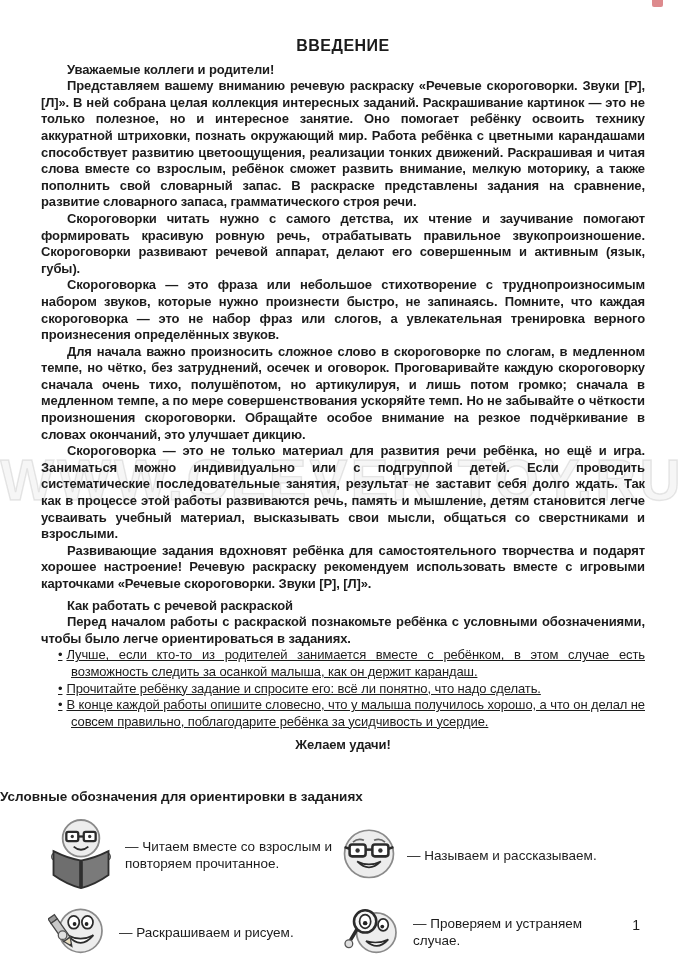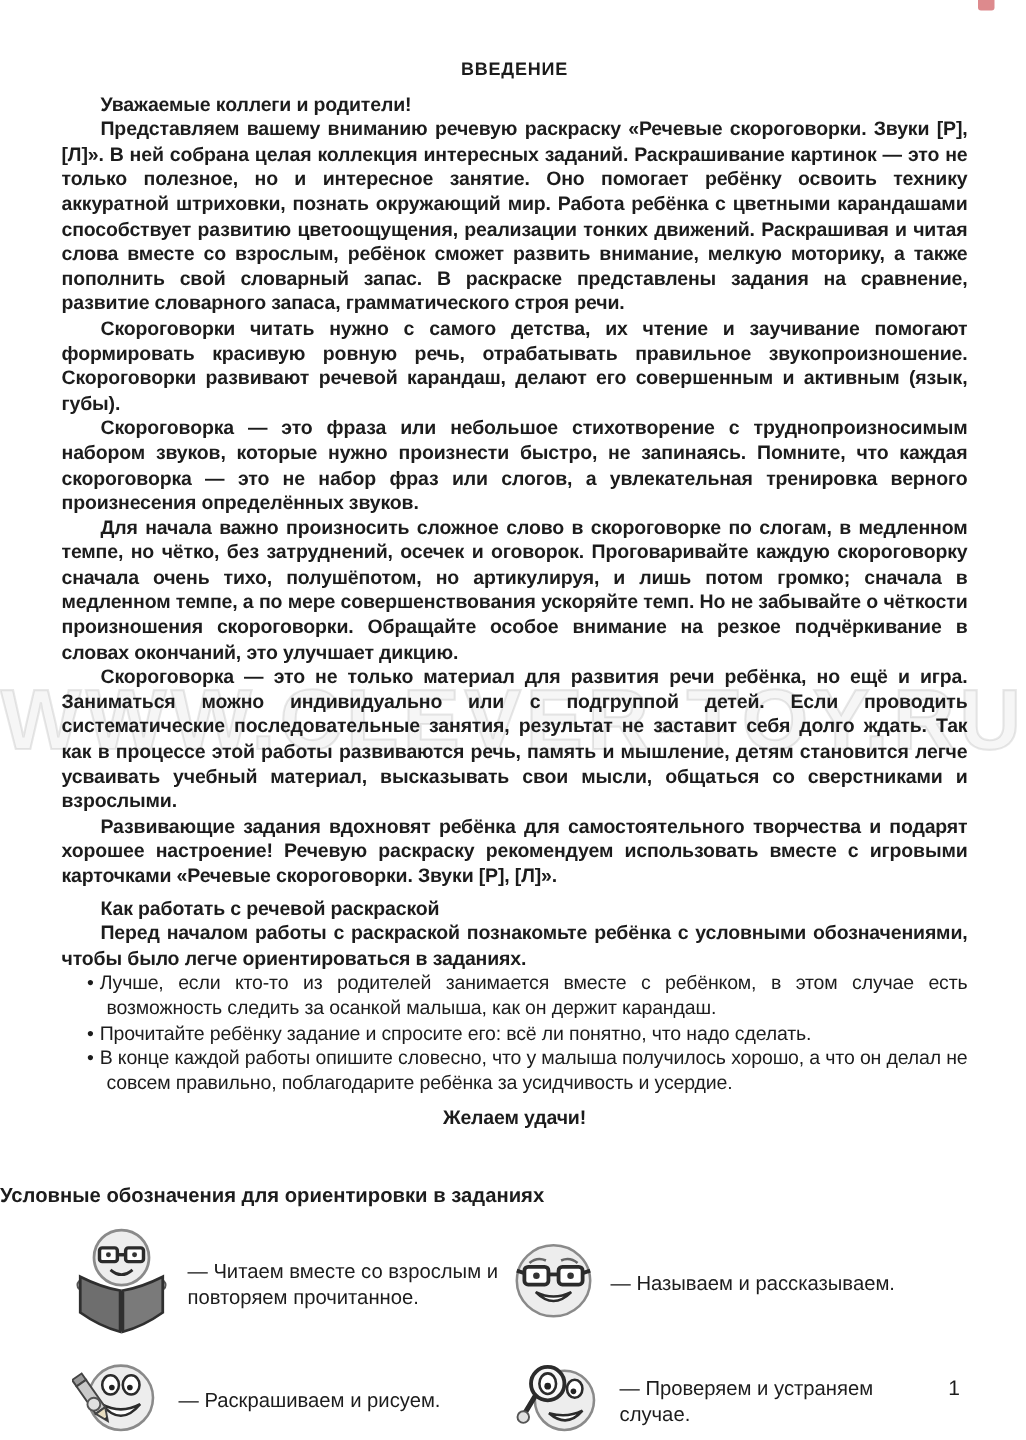--- a/index.html
+++ b/index.html
@@ -36,37 +36,38 @@
     position: absolute;
     top: 38px; left: 41px;
     width: 604px;
     font-size: 13px;
     line-height: 16.6px;
     letter-spacing: -0.1px;
     text-align: justify;
     z-index: 1;
   }
   .doc-title {
-    font-size: 12px;
+    font-size: 16px;
     font-weight: bold;
     text-align: center;
     letter-spacing: 0.5px;
     margin: 0 0 7px 0;
   }
   .content p { margin: 0; text-indent: 26px; font-weight: bold; }
   .salutation { text-indent: 26px; }
   .subheading {
     font-weight: bold;
     text-indent: 26px;
     margin-top: 5px;
   }
   .bullet {
     padding-left: 30px;
     text-indent: -13px;
     margin: 0;
+    text-decoration: underline;
   }
   .bullet .marker { padding-right: 4px; }
   .closing { text-align: center; text-indent: 0 !important; margin-top: 7px !important; }
   .legend-title {
     position: absolute;
     top: 789px; left: 0; right: 0;
     text-align: left;
     font-size: 13.5px;
     font-weight: bold;
     z-index: 1;
@@ -96,21 +97,21 @@
 <div class="page">
 
   <div class="scan-speck"></div>
 
   <div class="watermark">WWW.CLEVER-TOY.RU</div>
 
   <div class="content">
     <h1 class="doc-title">ВВЕДЕНИЕ</h1>
     <p class="salutation">Уважаемые коллеги и родители!</p>
     <p>Представляем вашему вниманию речевую раскраску «Речевые скороговорки. Звуки [Р], [Л]». В ней собрана целая коллекция интересных заданий. Раскрашивание картинок — это не только полезное, но и интересное занятие. Оно помогает ребёнку освоить технику аккуратной штриховки, познать окружающий мир. Работа ребёнка с цветными карандашами способствует развитию цветоощущения, реализации тонких движений. Раскрашивая и читая слова вместе со взрослым, ребёнок сможет развить внимание, мелкую моторику, а также пополнить свой словарный запас. В раскраске представлены задания на сравнение, развитие словарного запаса, грамматического строя речи.</p>
-    <p>Скороговорки читать нужно с самого детства, их чтение и заучивание помогают формировать красивую ровную речь, отрабатывать правильное звукопроизношение. Скороговорки развивают речевой карандаш, делают его совершенным и активным (язык, губы).</p>
+    <p>Скороговорки читать нужно с самого детства, их чтение и заучивание помогают формировать красивую ровную речь, отрабатывать правильное звукопроизношение. Скороговорки развивают речевой аппарат, делают его совершенным и активным (язык, губы).</p>
     <p>Скороговорка — это фраза или небольшое стихотворение с труднопроизносимым набором звуков, которые нужно произнести быстро, не запинаясь. Помните, что каждая скороговорка — это не набор фраз или слогов, а увлекательная тренировка верного произнесения определённых звуков.</p>
     <p>Для начала важно произносить сложное слово в скороговорке по слогам, в медленном темпе, но чётко, без затруднений, осечек и оговорок. Проговаривайте каждую скороговорку сначала очень тихо, полушёпотом, но артикулируя, и лишь потом громко; сначала в медленном темпе, а по мере совершенствования ускоряйте темп. Но не забывайте о чёткости произношения скороговорки. Обращайте особое внимание на резкое подчёркивание в словах окончаний, это улучшает дикцию.</p>
     <p>Скороговорка — это не только материал для развития речи ребёнка, но ещё и игра. Заниматься можно индивидуально или с подгруппой детей. Если проводить систематические последовательные занятия, результат не заставит себя долго ждать. Так как в процессе этой работы развиваются речь, память и мышление, детям становится легче усваивать учебный материал, высказывать свои мысли, общаться со сверстниками и взрослыми.</p>
     <p>Развивающие задания вдохновят ребёнка для самостоятельного творчества и подарят хорошее настроение! Речевую раскраску рекомендуем использовать вместе с игровыми карточками «Речевые скороговорки. Звуки [Р], [Л]».</p>
     <div class="subheading">Как работать с речевой раскраской</div>
     <p>Перед началом работы с раскраской познакомьте ребёнка с условными обозначениями, чтобы было легче ориентироваться в заданиях.</p>
     <div class="bullet"><span class="marker">•</span><span>Лучше, если кто-то из родителей занимается вместе с ребёнком, в этом случае есть возможность следить за осанкой малыша, как он держит карандаш.</span></div>
     <div class="bullet"><span class="marker">•</span><span>Прочитайте ребёнку задание и спросите его: всё ли понятно, что надо сделать.</span></div>
     <div class="bullet"><span class="marker">•</span><span>В конце каждой работы опишите словесно, что у малыша получилось хорошо, а что он делал не совсем правильно, поблагодарите ребёнка за усидчивость и усердие.</span></div>
     <p class="closing">Желаем удачи!</p>

